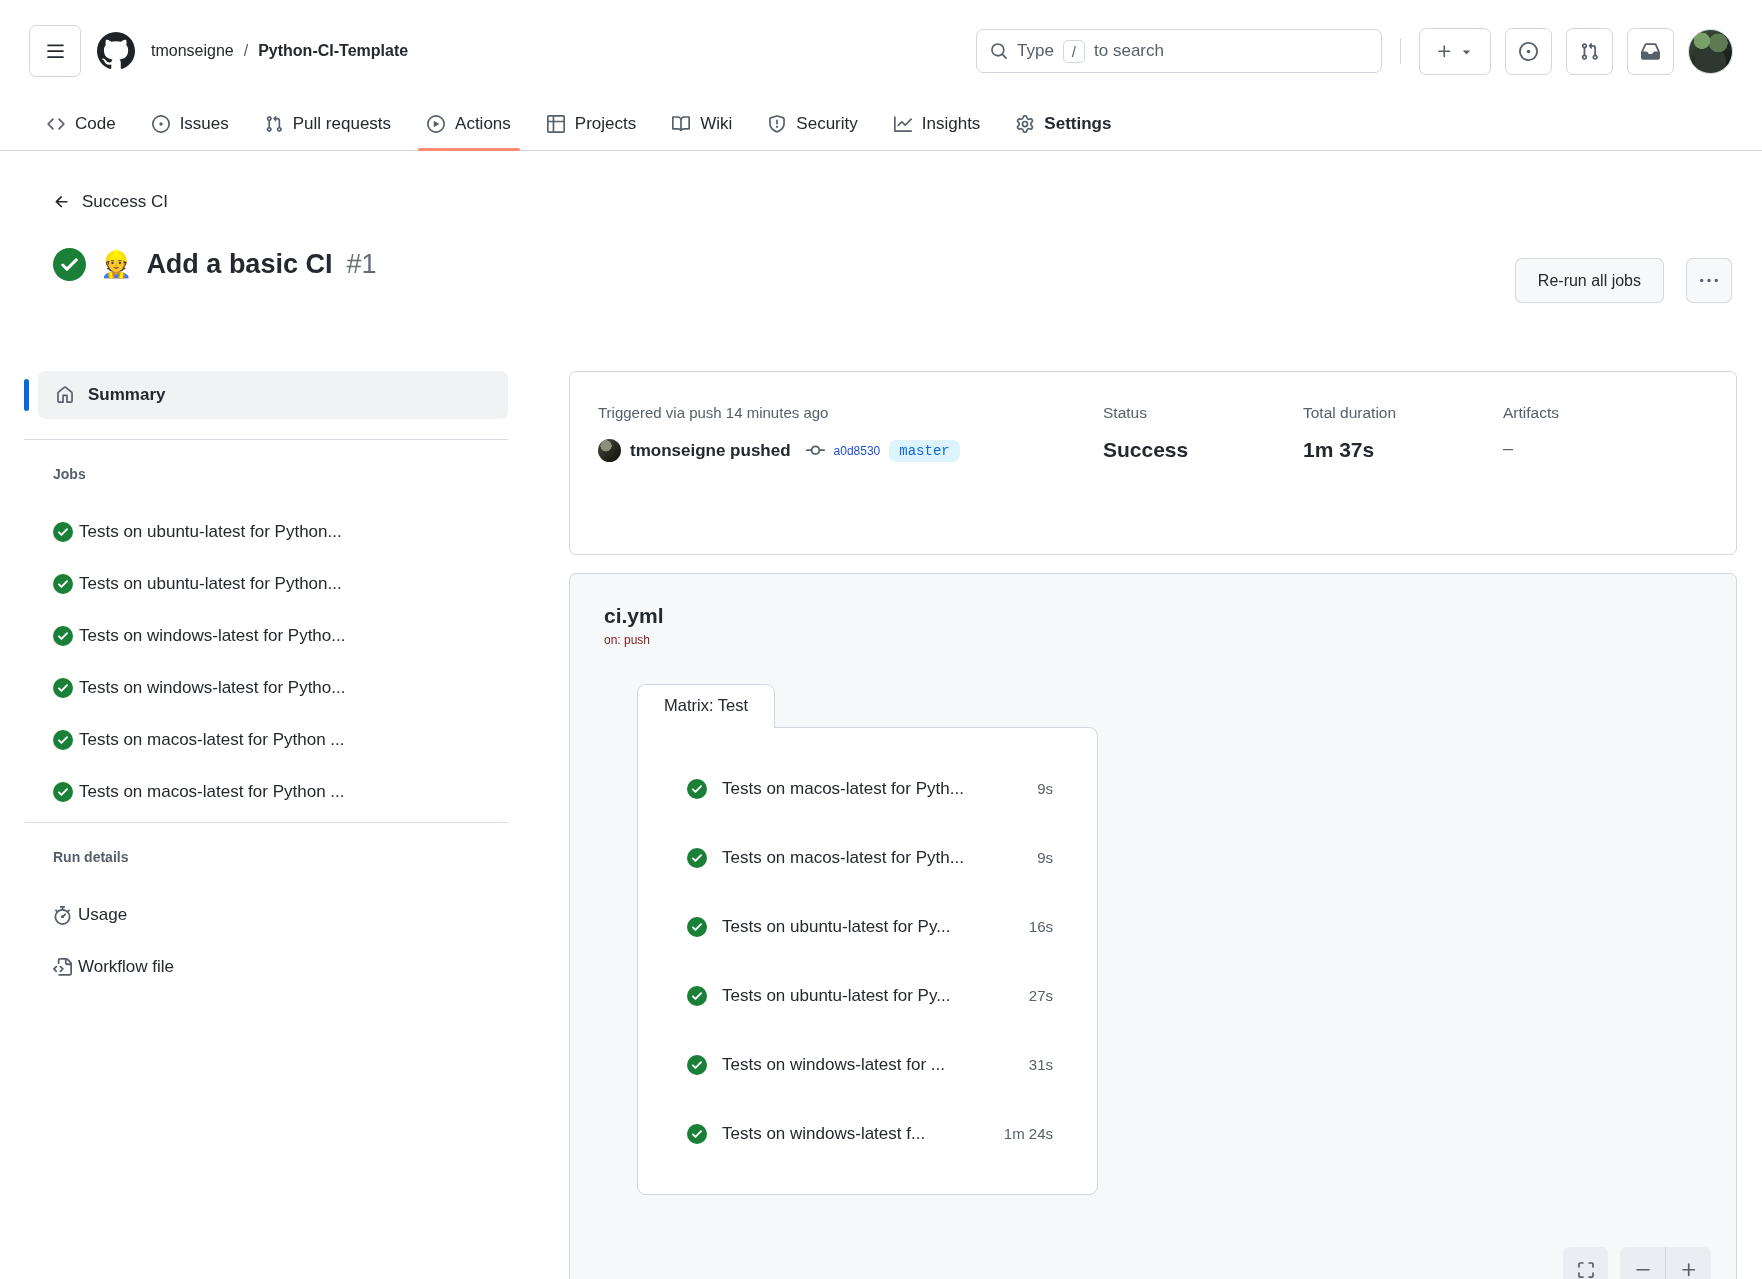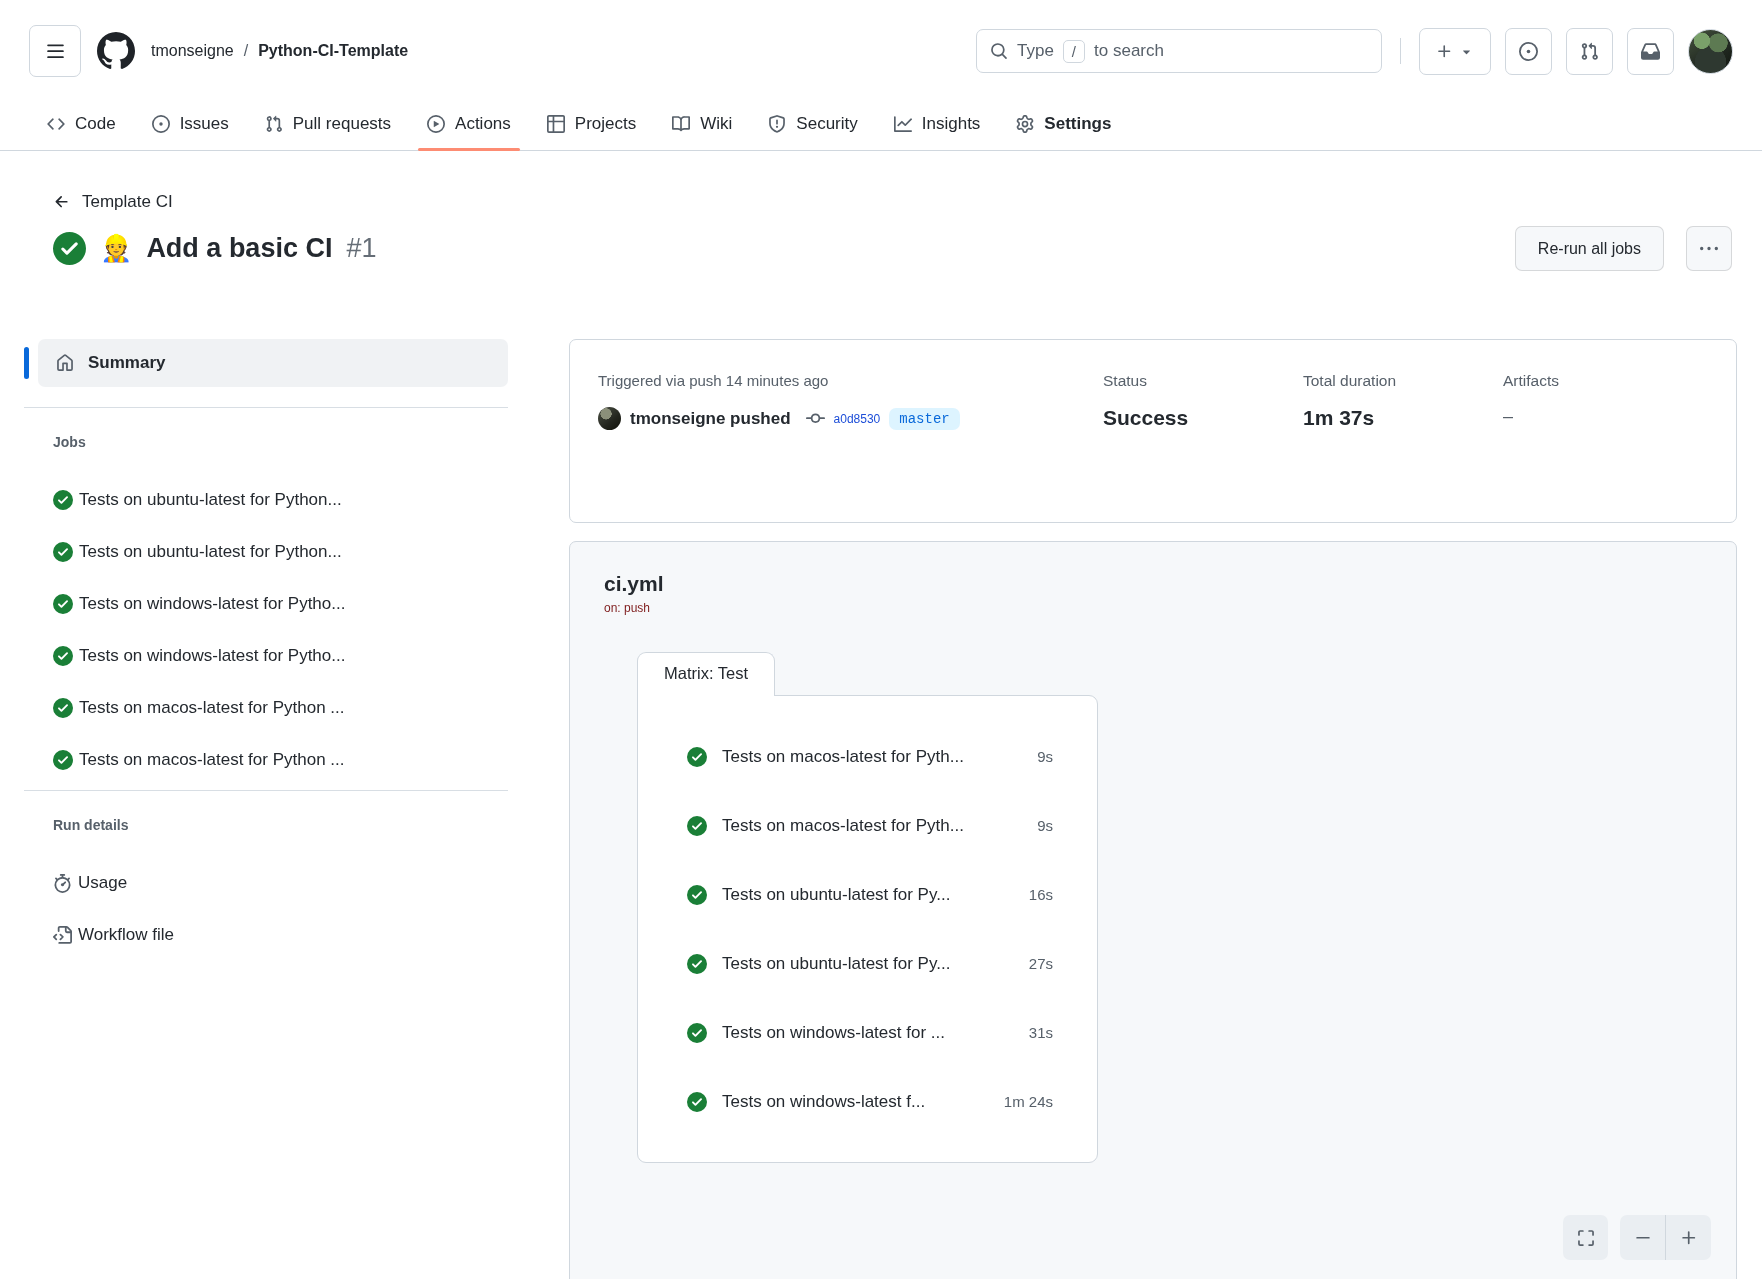--- a/index.html
+++ b/index.html
@@ -61,21 +61,21 @@
   .page-head { padding:41px 30px 0 53px; }
   .back-link { display:flex; align-items:center; gap:11px; font-size:17px; color:#24292f; cursor:pointer; width:max-content; }
   .title-row { display:flex; align-items:center; margin-top:14px; gap:14px; }
   .title-emoji { font-size:26px; }
   .run-title { font-size:27px; font-weight:700; }
   .run-number { font-size:27px; color:#656d76; }
   .title-actions { margin-left:auto; display:flex; align-items:center; gap:22px; }
   .btn {
     height:45px; background:#f6f8fa; border:1px solid rgba(31,35,40,0.15); border-radius:7px;
     font-size:16px; font-weight:500; color:#24292f; padding:0 22px; cursor:pointer;
-    display:flex; align-items:center; font-family:inherit;
+    display:flex; align-items:center; font-family:inherit;margin-top:32px;
   }
   .kebab-btn { width:46px; padding:0; justify-content:center; }
 
   
   .layout { display:flex; padding:0 25px 0 24px; margin-top:68px; }
   .sidebar { width:484px; flex:none; }
   .main { flex:1; margin-left:61px; }
 
   
   .summary-row { display:flex; align-items:center; }
@@ -256,21 +256,21 @@
       </svg>
     <span>Settings</span>
   </div>
 </nav>
 
 <div class="page-head">
   <div class="back-link">
     <svg width="18" height="18" viewBox="0 0 16 16">
         <path class="ico-dark" d="M7.78 12.53a.75.75 0 0 1-1.06 0L2.47 8.28a.75.75 0 0 1 0-1.06l4.25-4.25a.751.751 0 0 1 1.042.018.751.751 0 0 1 .018 1.042L4.81 7h7.44a.75.75 0 0 1 0 1.5H4.81l2.97 2.97a.75.75 0 0 1 0 1.06Z"></path>
       </svg>
-    <span>Template CI</span>
+    <span>Success CI</span>
   </div>
   <div class="title-row">
     <svg width="33" height="33" viewBox="0 0 16 16" class="check">
         <path fill="#1a7f37" d="M8 16A8 8 0 1 1 8 0a8 8 0 0 1 0 16Zm3.78-9.72a.751.751 0 0 0-.018-1.042.751.751 0 0 0-1.042-.018L6.75 9.19 5.28 7.72a.751.751 0 0 0-1.042.018.751.751 0 0 0-.018 1.042l2 2a.75.75 0 0 0 1.06 0Z"></path>
       </svg>
     <span class="title-emoji">👷</span>
     <span class="run-title">Add a basic CI</span>
     <span class="run-number">#1</span>
     <div class="title-actions">
       <button class="btn">Re-run all jobs</button>

